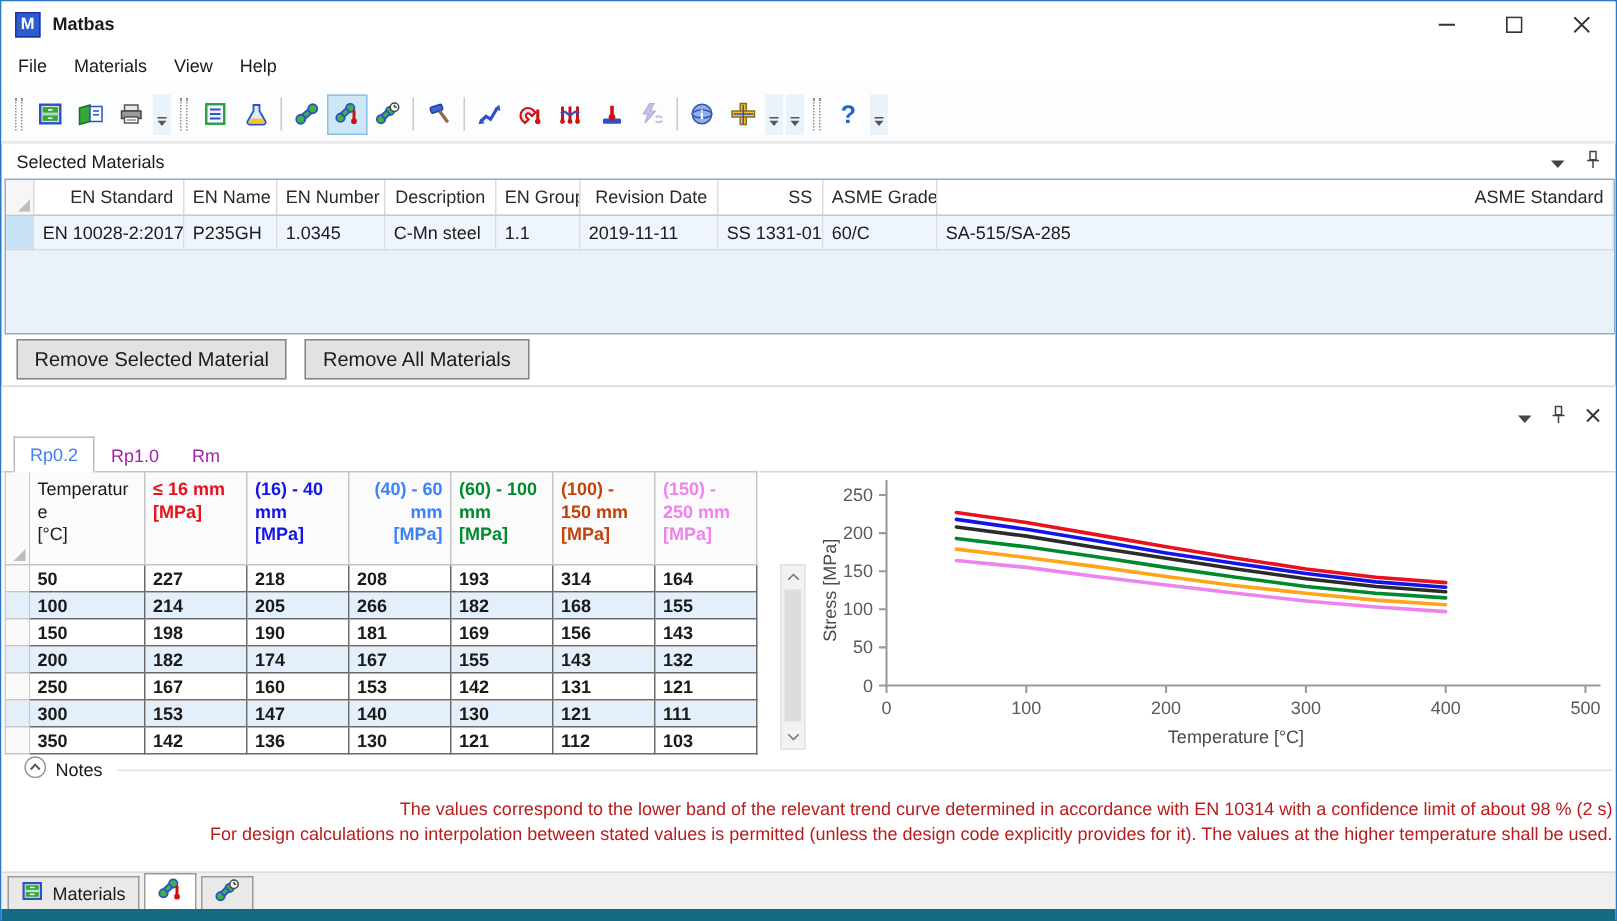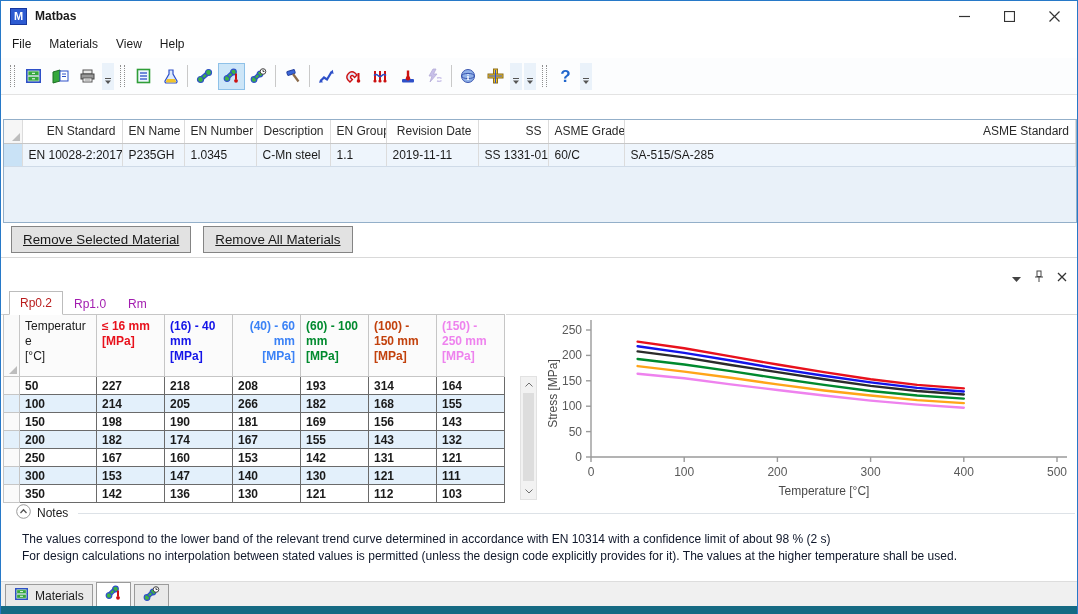--- a/index.html
+++ b/index.html
@@ -31,48 +31,48 @@
   
   .p1-header{position:absolute;left:0;top:94px;width:100%;height:24px;display:flex;align-items:center;padding:0 10px;border-top:1px solid #ececec;}
   .p1-icons{margin-left:auto;display:flex;gap:14px;align-items:center;}
   .mat-wrap{position:absolute;left:2px;top:118px;width:1074px;height:104px;border:1px solid #93afc9;background:#e9f1f9;overflow:hidden;}
   table.mat{border-collapse:collapse;width:100%;background:#fff;table-layout:fixed;}
   table.mat th{font-weight:normal;text-align:right;padding:3px 6px;height:23px;background:#fff;border-right:1px solid #dcdcdc;border-bottom:1px solid #c6c6c6;color:#2a2a2a;overflow:hidden;white-space:nowrap;margin-left:12px;}
   table.mat td{padding:3px 6px;height:23px;background:#eef5fc;border-right:1px solid #dcdcdc;border-bottom:1px solid #cfdbe8;overflow:hidden;white-space:nowrap;}
   table.mat .msel{background:#f6f6f6;position:relative;}
   table.mat td.msel{background:#c9e2f6;}
   .tri{position:absolute;right:2px;bottom:2px;width:0;height:0;border-left:8px solid transparent;border-bottom:8px solid #bdbdbd;}
-  .actions{position:absolute;left:10px;top:225px;display:flex;gap:12px;text-decoration:underline;}
+  .actions{position:absolute;left:10px;top:225px;display:flex;gap:12px;}
   .btn{height:27px;padding:0 11px;background:#e2e2e2;border:1px solid #848484;display:flex;align-items:center;color:#1a1a1a;}
 
   
   .panel2{position:absolute;left:0;top:256px;width:100%;height:324px;border-top:1px solid #d9d9d9;background:#fff;}
   .p2-controls{position:absolute;top:12px;right:10px;display:flex;gap:13px;align-items:center;}
   .tabs{position:absolute;left:8px;top:33px;height:24px;display:flex;align-items:flex-end;z-index:2;}
   .tab{height:23px;padding:0 10px;display:flex;align-items:center;color:#a21caf;border:1px solid transparent;}
-  .tab.active{background:#fff;border-color:#bcbcbc;border-bottom-color:#fff;color:#b91c1c;height:24px;}
+  .tab.active{background:#fff;border-color:#bcbcbc;border-bottom-color:#fff;color:#3b82f6;height:24px;}
   .tabline{position:absolute;left:0;top:56px;width:100%;height:1px;background:#d8d8d8;}
 
   .grid-wrap{position:absolute;left:2px;top:56px;width:503px;height:190px;overflow:hidden;background:#fff;}
   table.grid{border-collapse:collapse;table-layout:fixed;width:501px;}
   table.grid th{border:1px solid #c6c6c6;background:#fbfbfb;text-align:left;vertical-align:top;padding:4px 5px 2px 5px;font-weight:bold;font-size:12px;line-height:15px;height:62px;white-space:pre-line;overflow-wrap:break-word;overflow:hidden;}
   table.grid td{border:1px solid #6a6a6a;padding:0 5px;height:18px;font-weight:bold;background:#fff;overflow:hidden;white-space:nowrap;}
   table.grid tr.alt td{background:#e3f0fb;}
   table.grid .gsel{border:1px solid #c6c6c6;background:#fafafa;position:relative;}
   .vscroll{position:absolute;left:519px;top:118px;width:17px;height:124px;background:#f2f2f2;border:1px solid #e2e2e2;}
   .sarrow{height:15px;display:flex;align-items:center;justify-content:center;}
   .sarrow.bottom{position:absolute;bottom:0;left:0;right:0;}
   .sthumb{position:absolute;left:2px;top:16px;width:11px;height:88px;background:#ddd;}
 
   .chart-area{position:absolute;left:544px;top:54px;width:530px;height:196px;}
 
   .notes{position:absolute;left:3px;top:246px;width:1071px;height:75px;}
   .notes-head{display:flex;align-items:center;gap:6px;padding-left:12px;height:18px;}
   .notes-rule{flex:1;height:1px;background:#dde2e7;margin-left:4px;}
-  .notes-body{padding:9px 0 0 18px;line-height:17px;color:#0f172a;}
+  .notes-body{padding:9px 0 0 18px;line-height:17px;color:#b91c1c;text-align:right;}
 
   
   .bottombar{position:absolute;left:0;top:580px;width:100%;height:25px;background:#f0f0f0;display:flex;align-items:flex-end;padding-left:4px;border-top:1px solid #ddd;}
   .btab{height:22px;border:1px solid #9b9b9b;border-bottom:none;background:#e9e9e9;display:flex;align-items:center;gap:6px;padding:0 8px;margin-right:3px;}
   .btab.active{background:#fff;height:24px;}
   .statusstrip{position:absolute;left:0;top:605px;width:100%;height:8px;background:#156a83;}
 </style>
 </head>
 <body>
 
@@ -271,20 +271,33 @@
         <span class="help-glyph">?</span>
       </div>
     <div class="ovf">
         <svg width="8" height="7">
           <line x1="1" y1="0.5" x2="7" y2="0.5" stroke="#555"></line>
           <polygon points="1,2.5 7,2.5 4,6" fill="#555"></polygon>
         </svg>
       </div>
   </div>
 
+  <div class="p1-header">
+    <span>Selected Materials</span>
+    <span class="p1-icons">
+      <span><svg width="9" height="6">
+            <polygon points="0,1 9,1 4.5,6" fill="#444"></polygon>
+          </svg></span>
+      <span><svg width="10" height="13">
+            <rect x="3" y="1" width="4" height="5.5" fill="none" stroke="#444"></rect>
+            <line x1="1" y1="7" x2="9" y2="7" stroke="#444"></line>
+            <line x1="5" y1="7" x2="5" y2="12" stroke="#444"></line>
+          </svg></span>
+    </span>
+  </div>
   <div class="mat-wrap">
     <table class="mat">
       <colgroup>
           <col style="width:18px">
           <col style="width:100px">
           <col style="width:62px">
           <col style="width:72px">
           <col style="width:74px">
           <col style="width:56px">
           <col style="width:92px">

